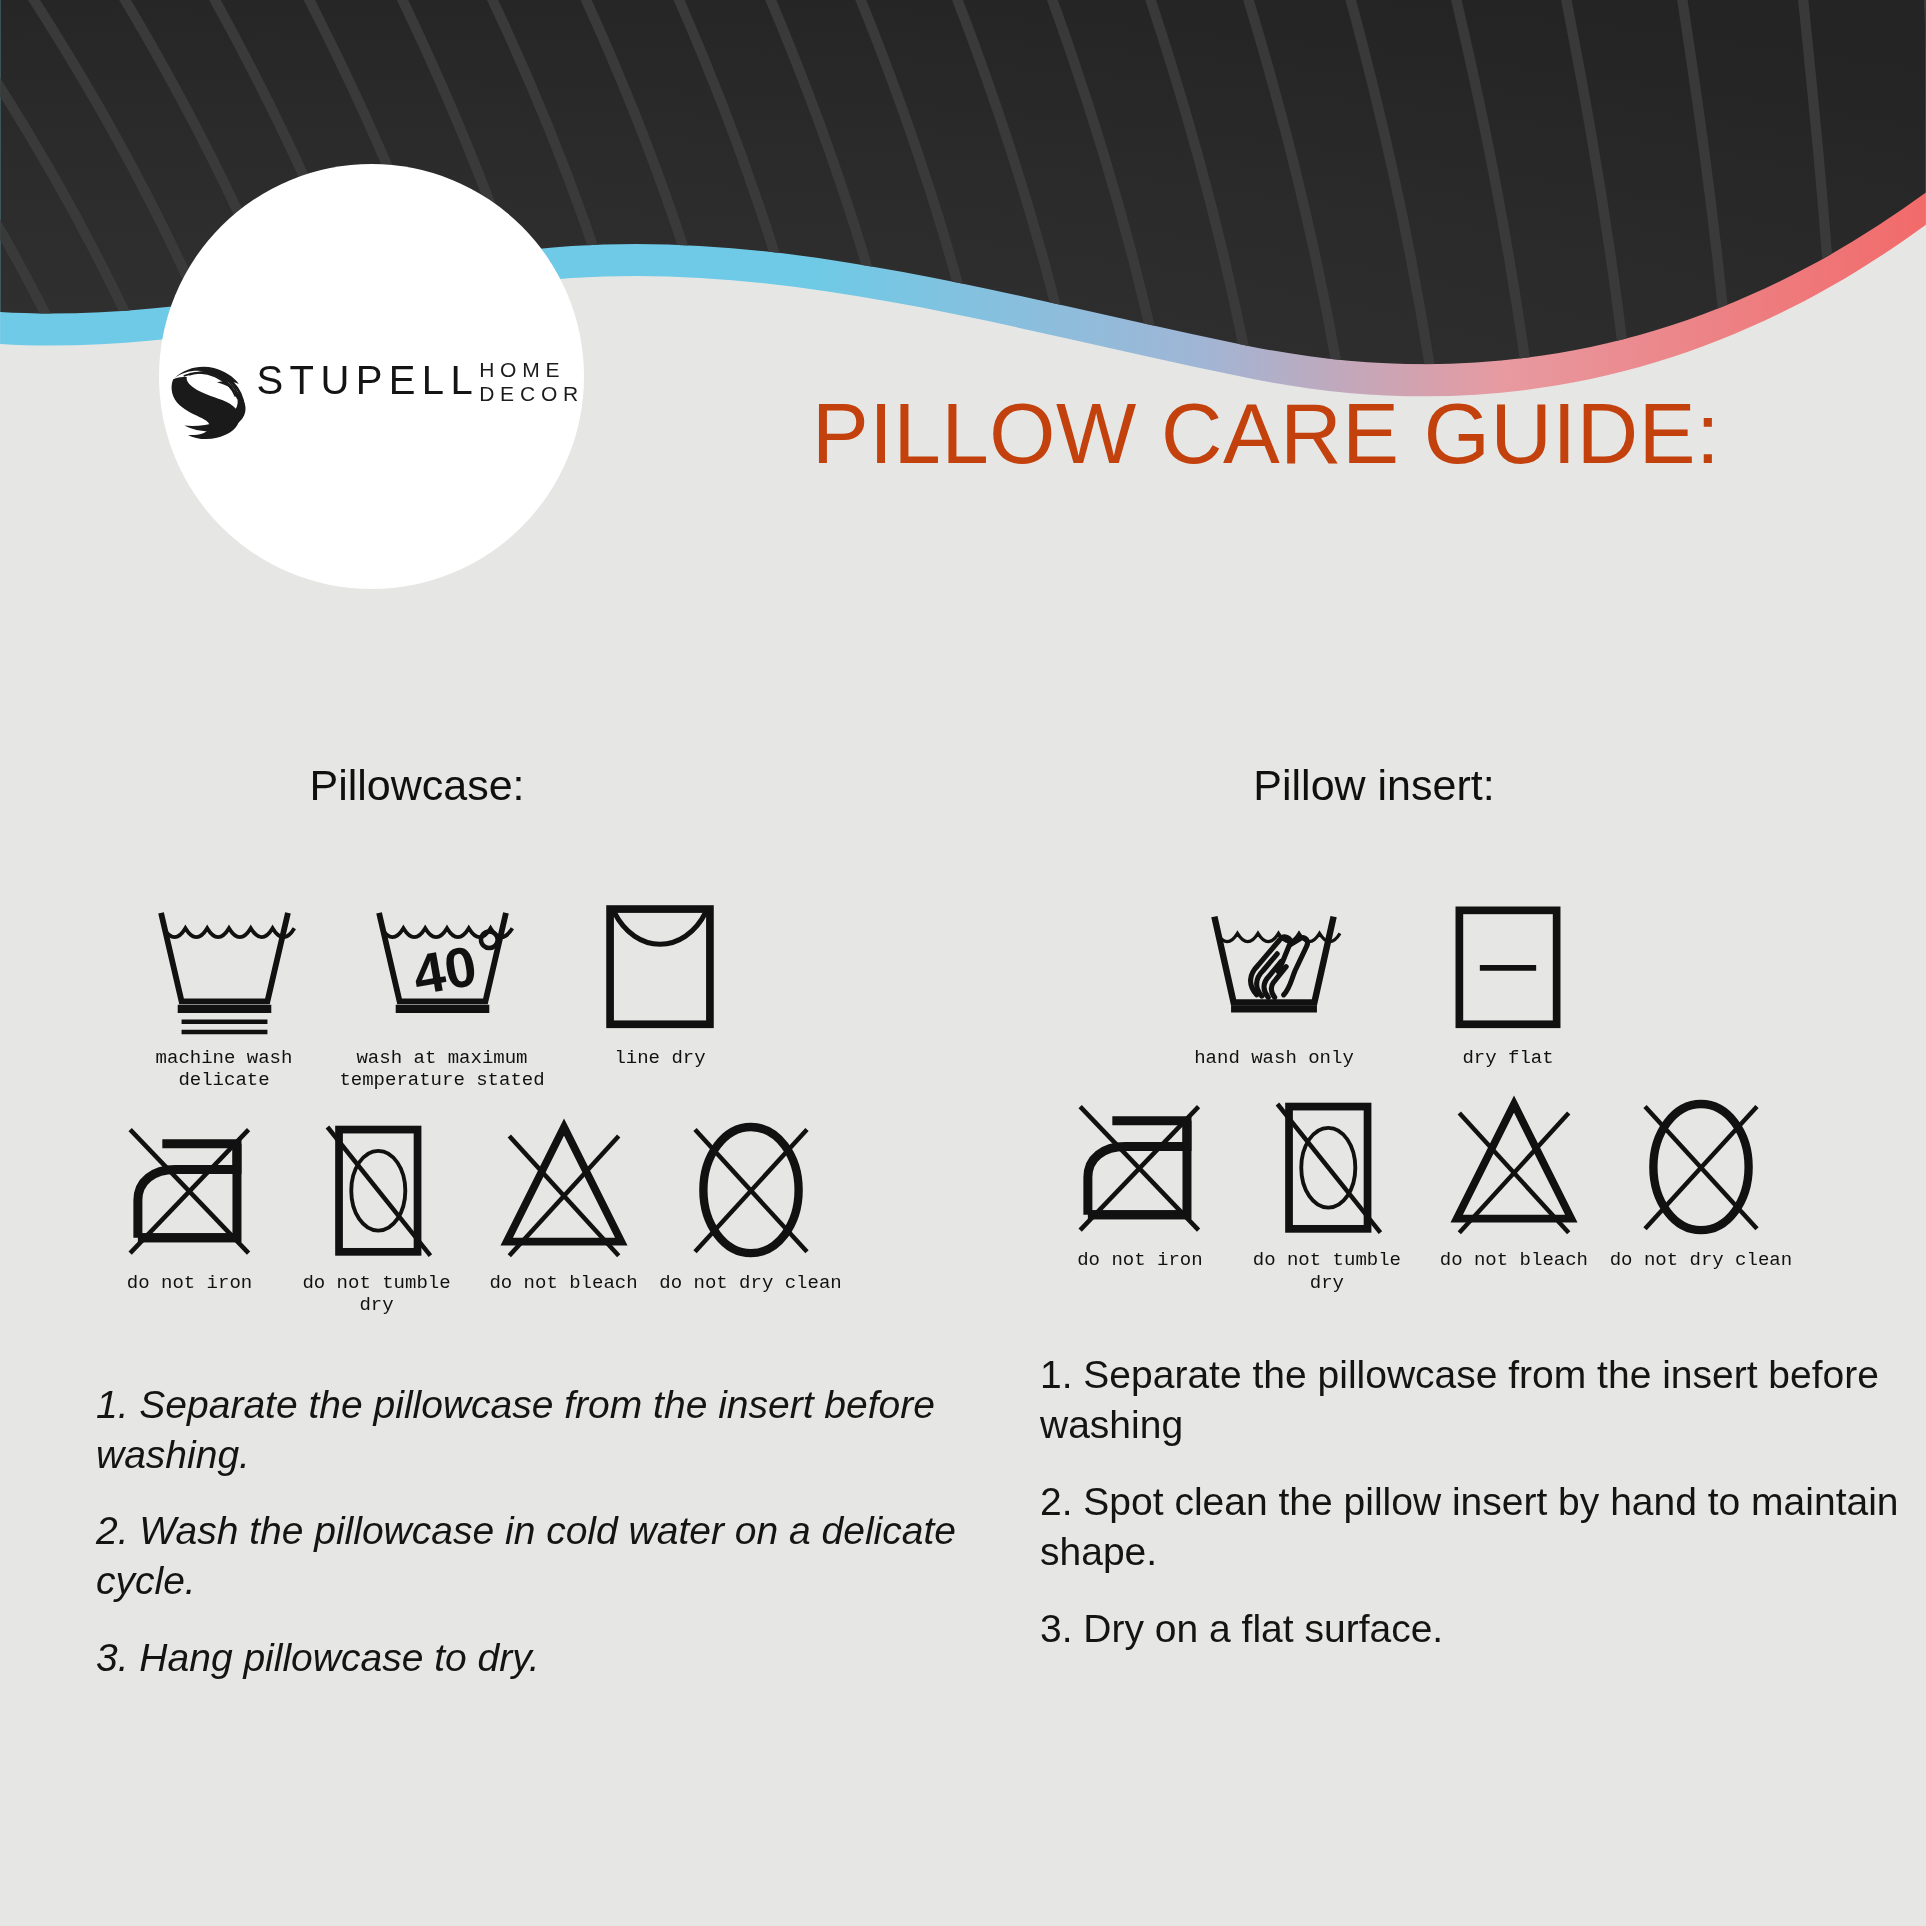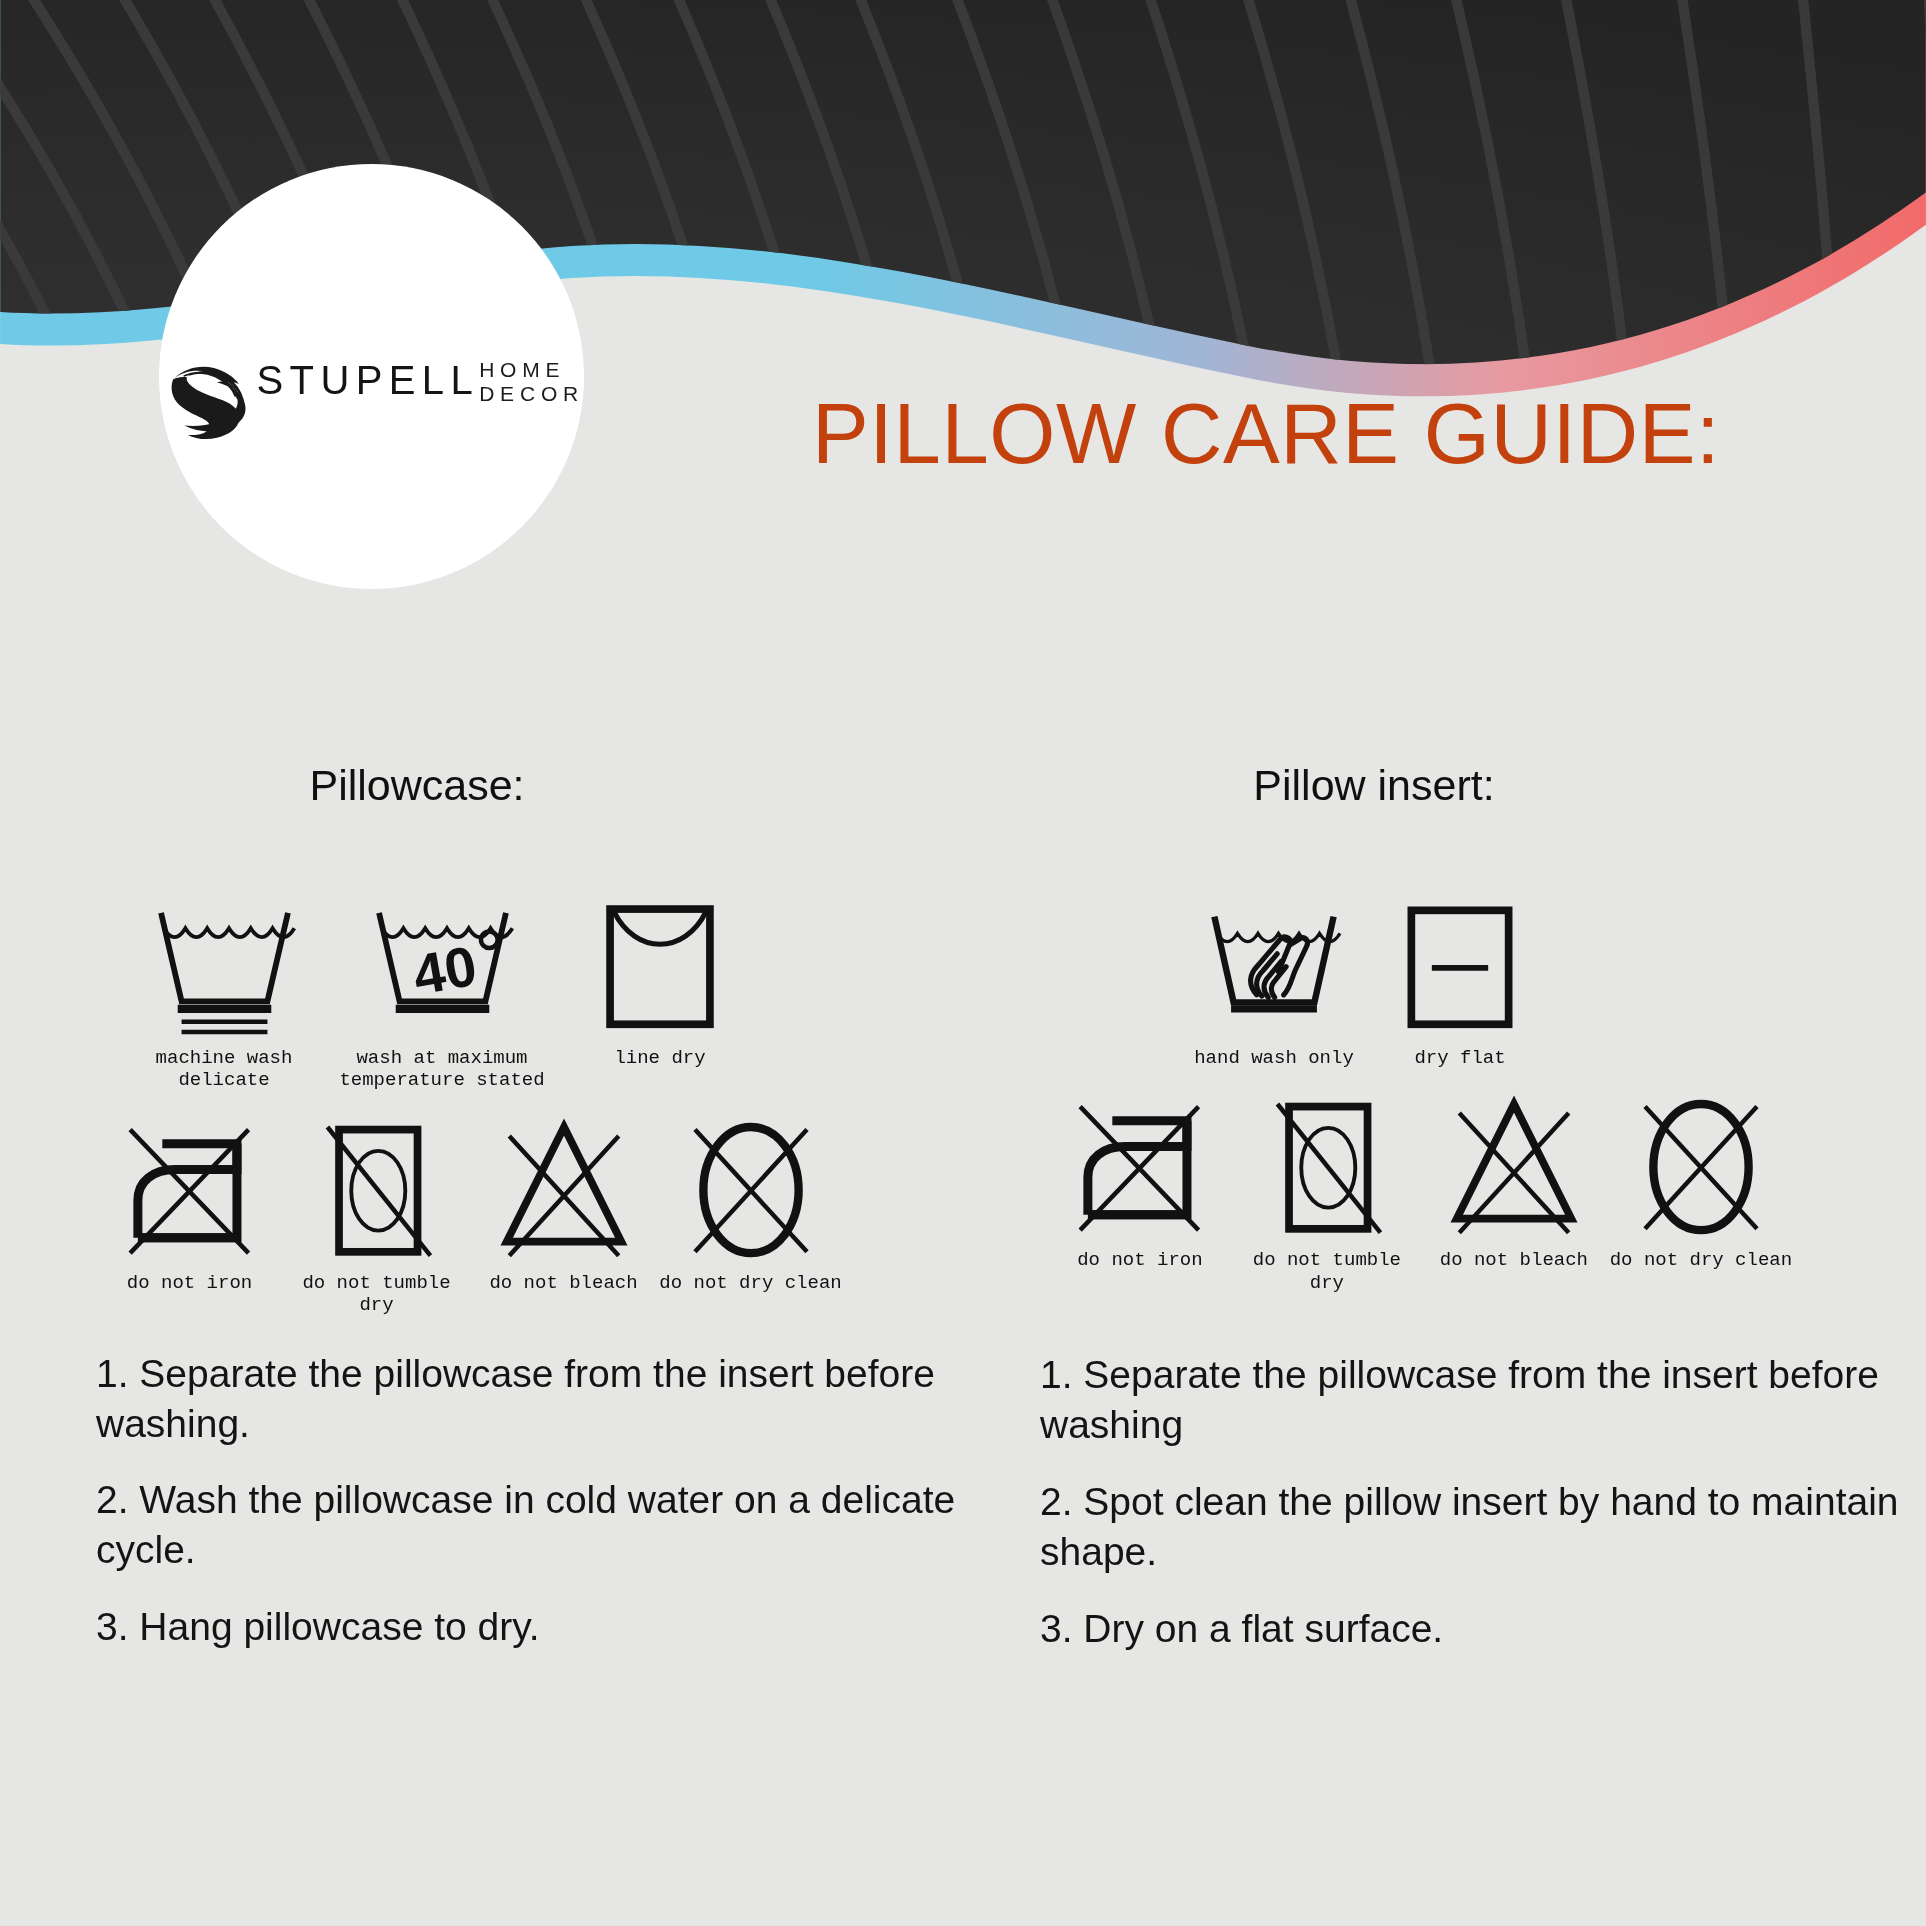--- a/index.html
+++ b/index.html
@@ -70,26 +70,26 @@
   }
 
   
   .col-left  .row-a .icon-cell{ width:218px; }
   .col-left  .row-b .icon-cell{ width:187px; }
   .col-right .row-a .icon-cell{ width:186px; }
   .col-right .row-b .icon-cell{ width:187px; }
 
   .col-left  .row-a{ padding-left:19px; }
   .col-left  .row-b{ padding-left:0px; }
-  .col-right .row-a{ padding-left:141px; }
+  .col-right .row-a{ padding-left:141px;gap:48px; }
   .col-right .row-b{ padding-left:6.4px; }
 
   
   .steps{ margin-top:51px; }
-  .col-left  .steps{ margin-top:32px; }
+  .col-left  .steps{ margin-top:63px;font-style:italic; }
   .col-right .steps{ margin-top:56px; }
   .step{
     font-size:39px; line-height:1.28; color:#141414;
     margin-bottom:27px; font-weight:400;
     font-family:"Liberation Sans", sans-serif;
   }
   .step:last-child{ margin-bottom:0; }
 </style>
 </head>
 <body>

